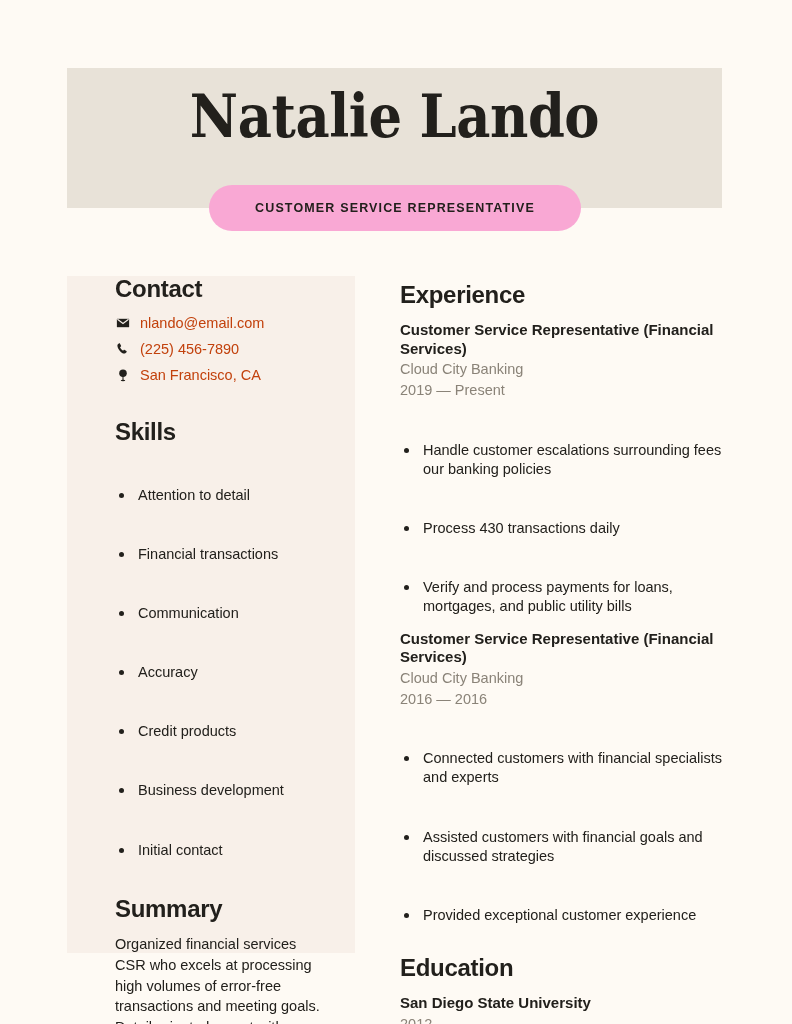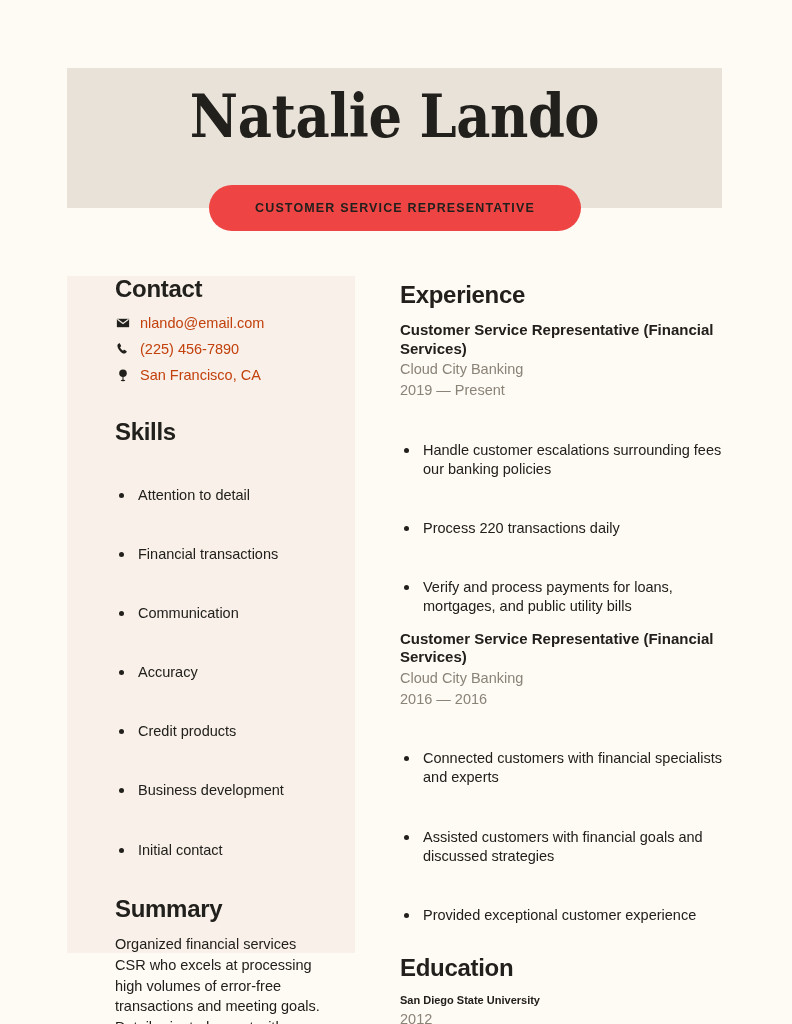--- a/index.html
+++ b/index.html
@@ -35,21 +35,21 @@
     line-height:1.0;
     letter-spacing:-0.5px;
     color:#22201C;
     transform:scaleX(0.88);
     transform-origin:center top;
   }
   .title-badge {
     position:absolute;
     left:209px; top:185px;
     width:372px; height:46px;
-    background:#ef4444;
+    background:#f9a8d4;
     border-radius:23px;
     display:flex;
     align-items:center;
     justify-content:center;
   }
   .title-badge span {
     font-size:12.5px;
     font-weight:700;
     letter-spacing:1.15px;
     color:#22201C;
@@ -149,21 +149,21 @@
     line-height:1.33;
     color:#8A8378;
     margin-top:2px;
   }
   .exp-entry ul.bullets { margin-top:10px; }
   .exp-entry ul.bullets li { margin-bottom:8px; }
 
   .main-col h2.section-heading.edu { margin-top:30px; }
 
   .edu-school {
-    font-size:11px;
+    font-size:15px;
     font-weight:700;
     color:#22201C;
     margin-top:13px;
     line-height:1.25;
   }
   .edu-year {
     font-size:14.5px;
     color:#8A8378;
     line-height:1.38;
     margin-top:1px;
@@ -251,21 +251,21 @@
 <div class="main-col">
 
   <h2 class="section-heading">Experience</h2>
 
   <div class="exp-entry">
     <div class="exp-role">Customer Service Representative (Financial Services)</div>
     <div class="exp-meta">Cloud City Banking</div>
     <div class="exp-meta">2019 — Present</div>
     <ul class="bullets">
       <li>Handle customer escalations surrounding fees our banking policies</li>
-      <li>Process 220 transactions daily</li>
+      <li>Process 430 transactions daily</li>
       <li>Verify and process payments for loans, mortgages, and public utility bills</li>
     </ul>
   </div>
 
   <div class="exp-entry">
     <div class="exp-role">Customer Service Representative (Financial Services)</div>
     <div class="exp-meta">Cloud City Banking</div>
     <div class="exp-meta">2016 — 2016</div>
     <ul class="bullets">
       <li>Connected customers with financial specialists and experts</li>

